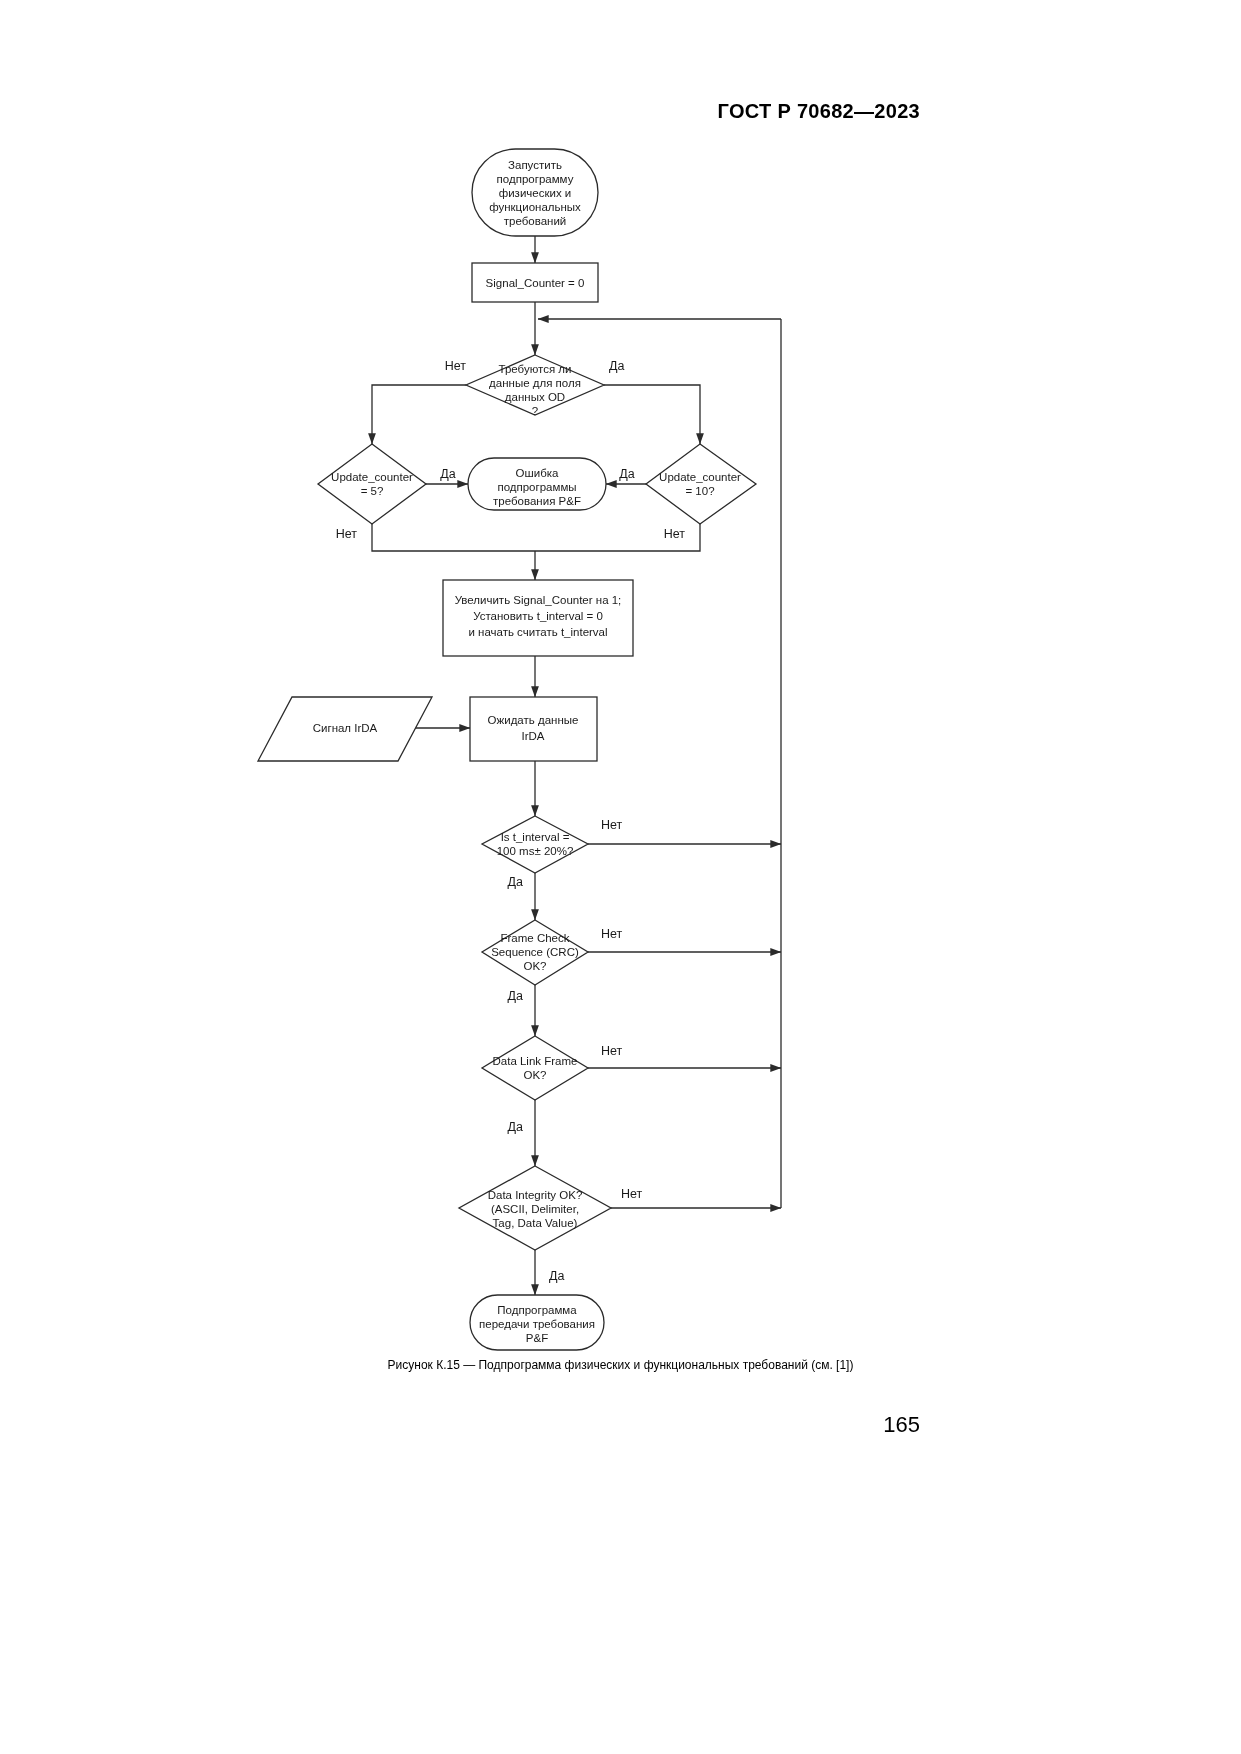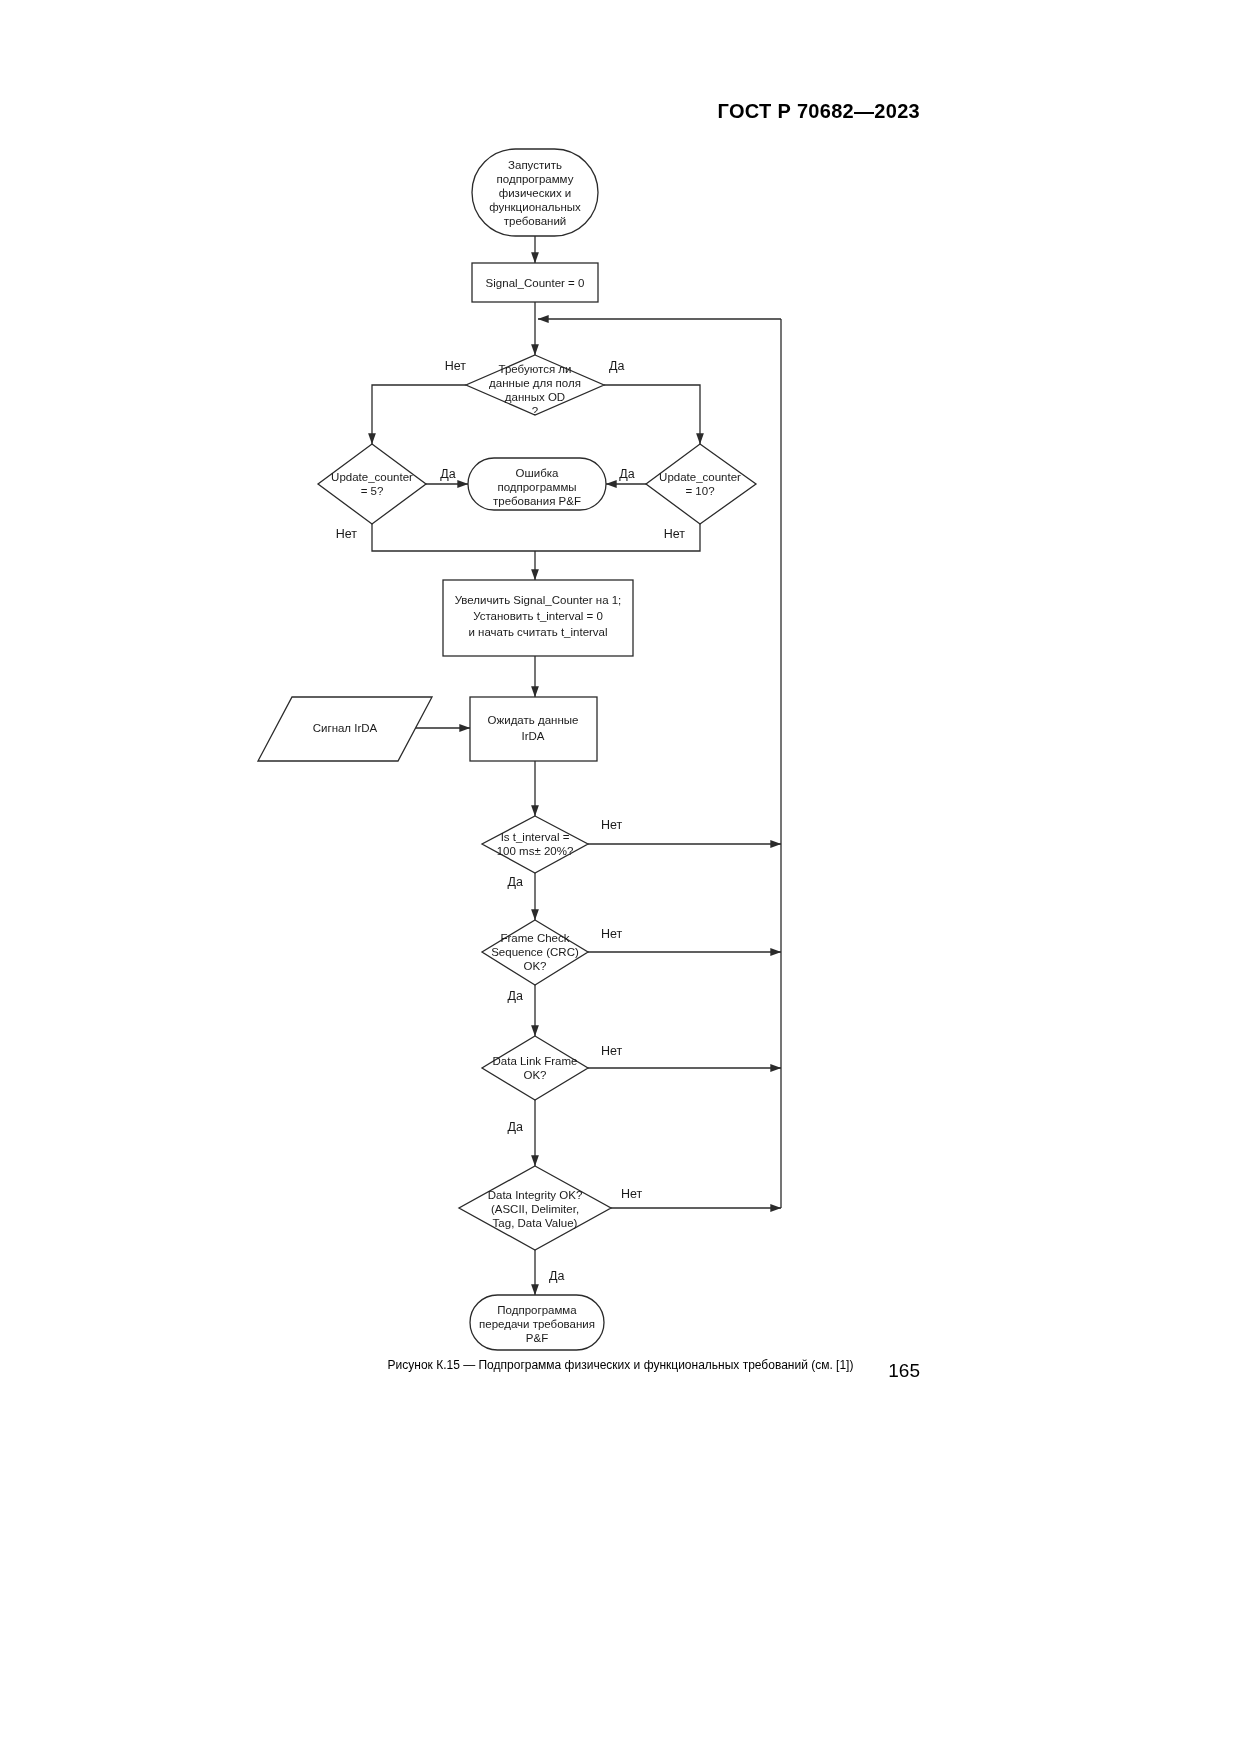--- a/index.html
+++ b/index.html
@@ -41,23 +41,23 @@
     position: absolute;
     top: 1358px;
     left: 0;
     width: 1241px;
     text-align: center;
     font-size: 12px;
     color: #000;
   }
   .page-number {
     position: absolute;
-    top: 1360px;
+    top: 1412px;
     right: 134px;
-    font-size: 19px;
+    font-size: 22px;
     color: #000;
     font-weight: normal;
   }
   svg text {
     font-family: "Liberation Sans", sans-serif;
     fill: #1a1a1a;
   }
   .n-text { font-size: 11.5px; }
   .edge-label { font-size: 12.5px; }
   .shape { fill: #ffffff; stroke: #2b2b2b; stroke-width: 1.3; }

